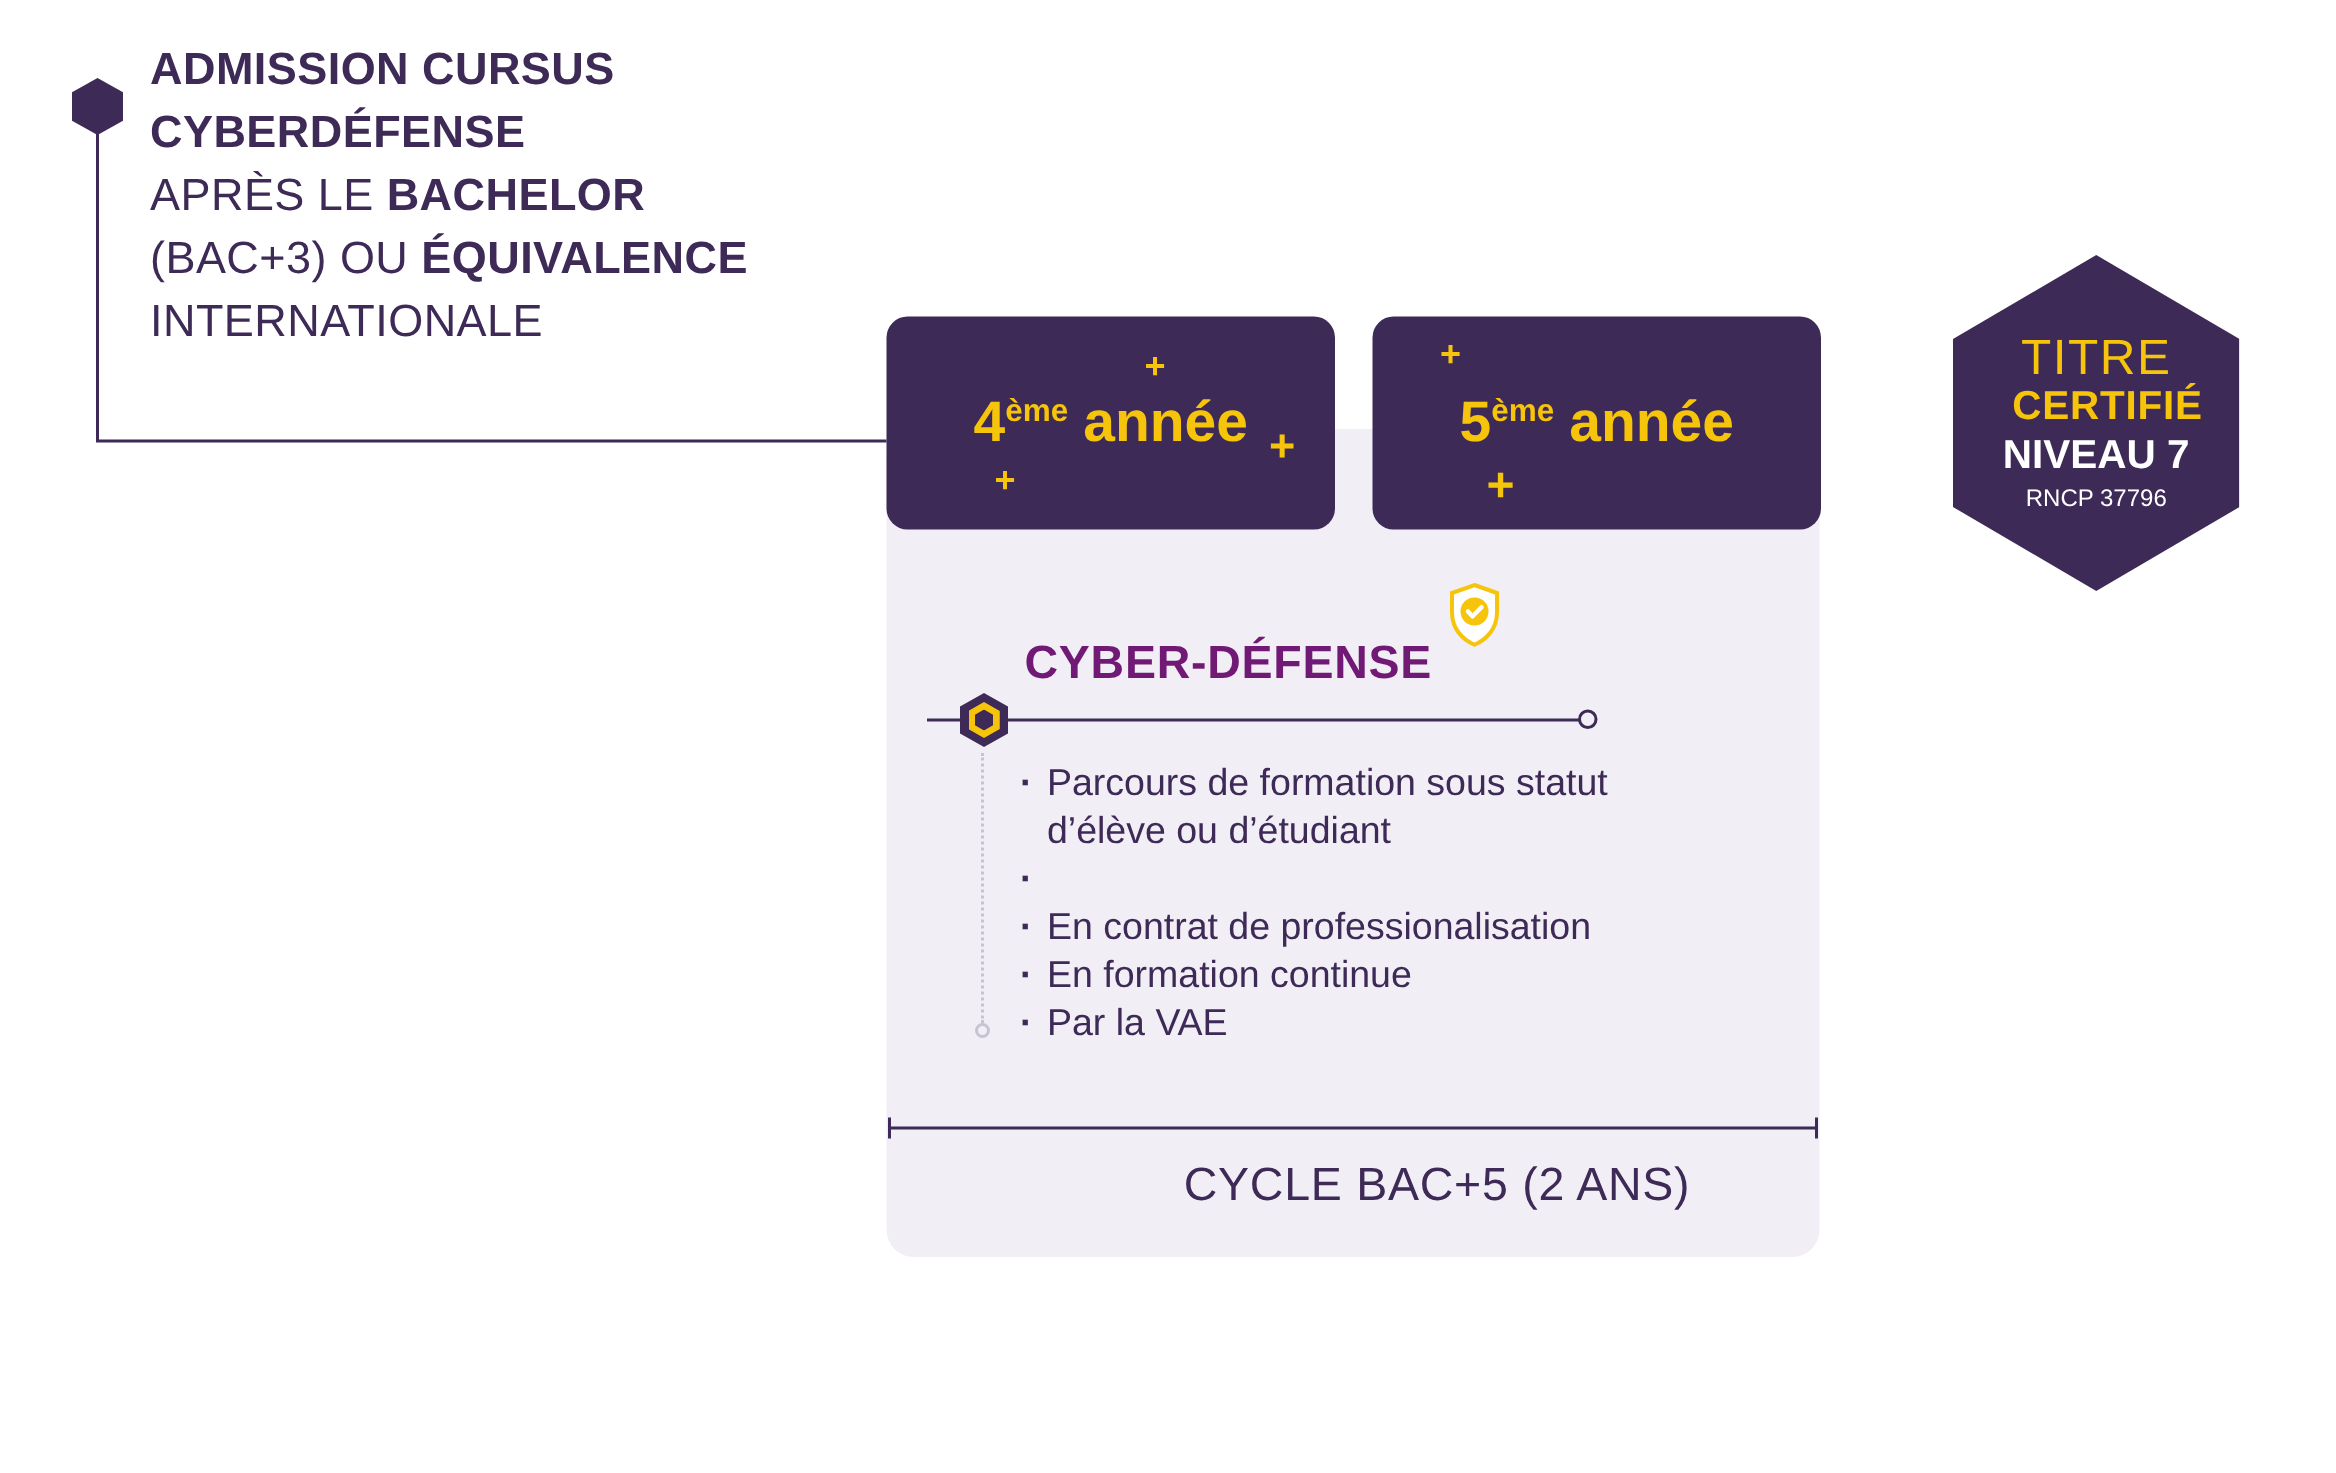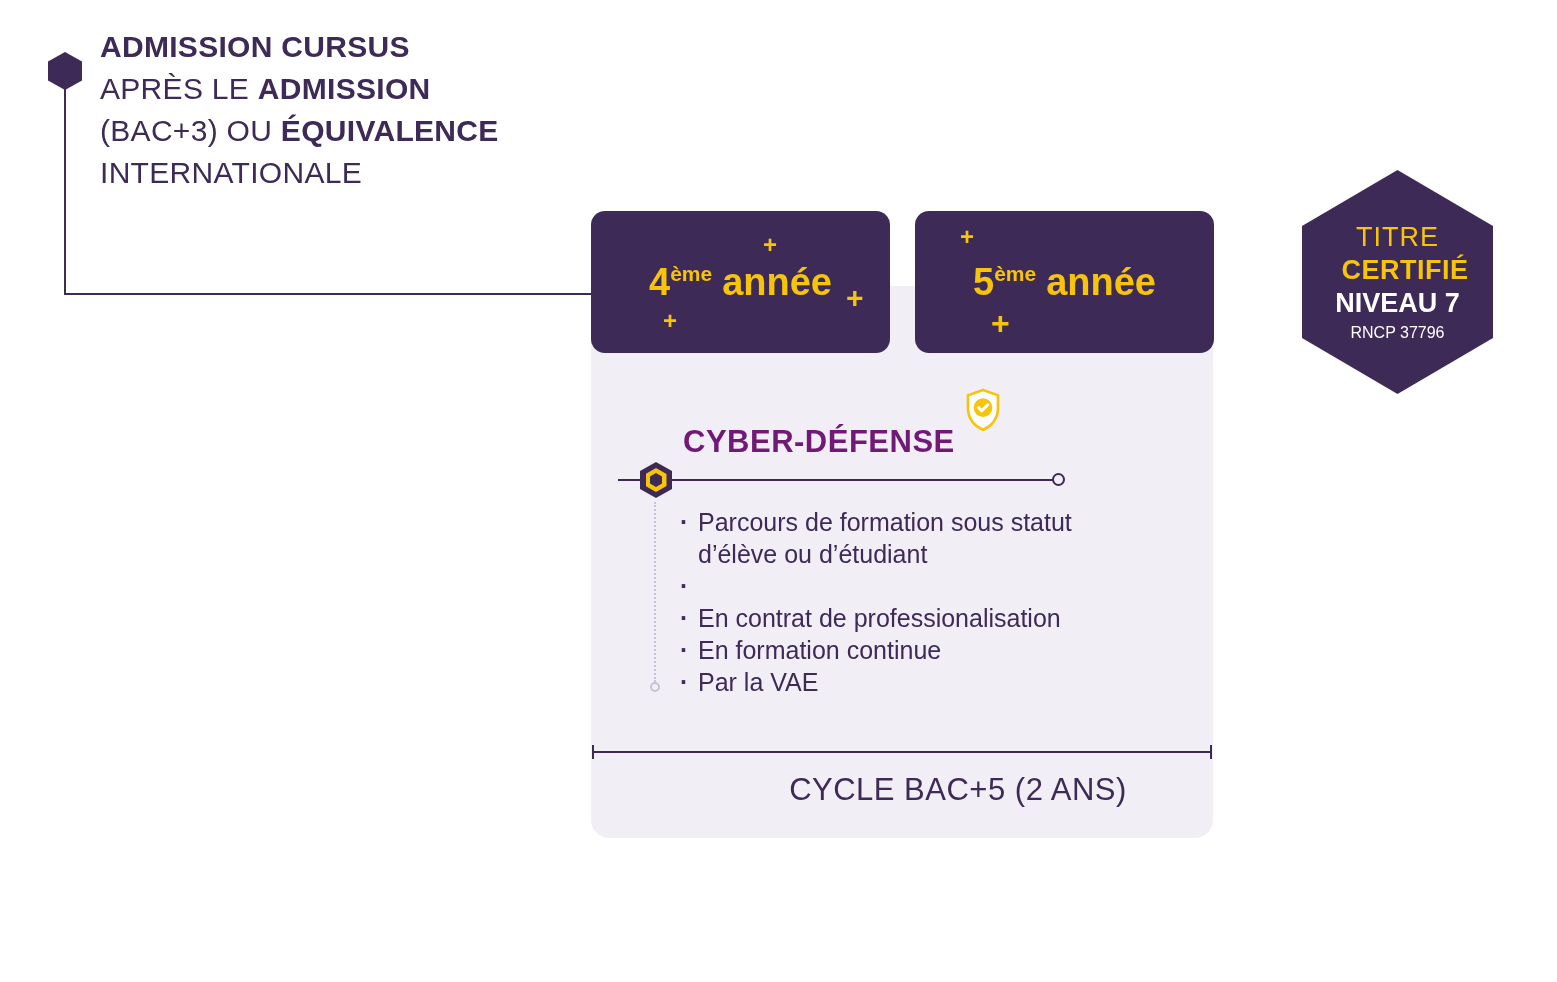--- a/index.html
+++ b/index.html
@@ -56,37 +56,38 @@
   .list .b { flex:0 0 18px; font-weight:bold; }
 
   .divider { position:absolute; left:593px; top:751px; width:618px; height:2px; background:#3E2A56; z-index:2; }
   .tick { position:absolute; top:745px; width:2px; height:14px; background:#3E2A56; z-index:2; }
   .tick.l { left:592px; }
   .tick.r { left:1210px; }
   .cycle { position:absolute; left:591px; top:772px; width:734px; text-align:center; font-size:31px; color:#3E2A56; letter-spacing:0.5px; z-index:2; }
 
   .badge { position:absolute; left:1302px; top:170px; width:191px; height:224px; background:#3E2A56;
     display:flex; flex-direction:column; align-items:center; justify-content:center; text-align:center; }
-  .badge .t1 { color:#F6C40A; font-size:27px; line-height:33px; letter-spacing:1px; }
+  .badge .t1 { color:#F6C40A; font-size:33px; line-height:33px; letter-spacing:1px; }
   .badge .t2 { color:#F6C40A; font-size:27px; line-height:33px; font-weight:bold; letter-spacing:0.5px;margin-left:15px; }
   .badge .t3 { color:#ffffff; font-size:27px; line-height:33px; font-weight:bold; }
   .badge .t4 { color:#ffffff; font-size:16px; line-height:22px; margin-top:2px; }
 </style>
 </head>
 <body>
 
 <div class="canvas">
 
   <div class="hex-top hex-shape"></div>
   <div class="connector-v"></div>
   <div class="connector-h"></div>
 
   <div class="header">
     <div class="bold">ADMISSION CURSUS</div>
-    <div><span>APRÈS LE </span><span class="bold">ADMISSION</span></div>
+    <div class="bold">CYBERDÉFENSE</div>
+    <div><span>APRÈS LE </span><span class="bold">BACHELOR</span></div>
     <div><span>(BAC+3) OU </span><span class="bold">ÉQUIVALENCE</span></div>
     <div>INTERNATIONALE</div>
   </div>
 
   <div class="panel"></div>
 
   <div class="year-box b4">
     <span class="plus p1">+</span>
     <span class="plus p2">+</span>
     <span class="plus p3">+</span>

